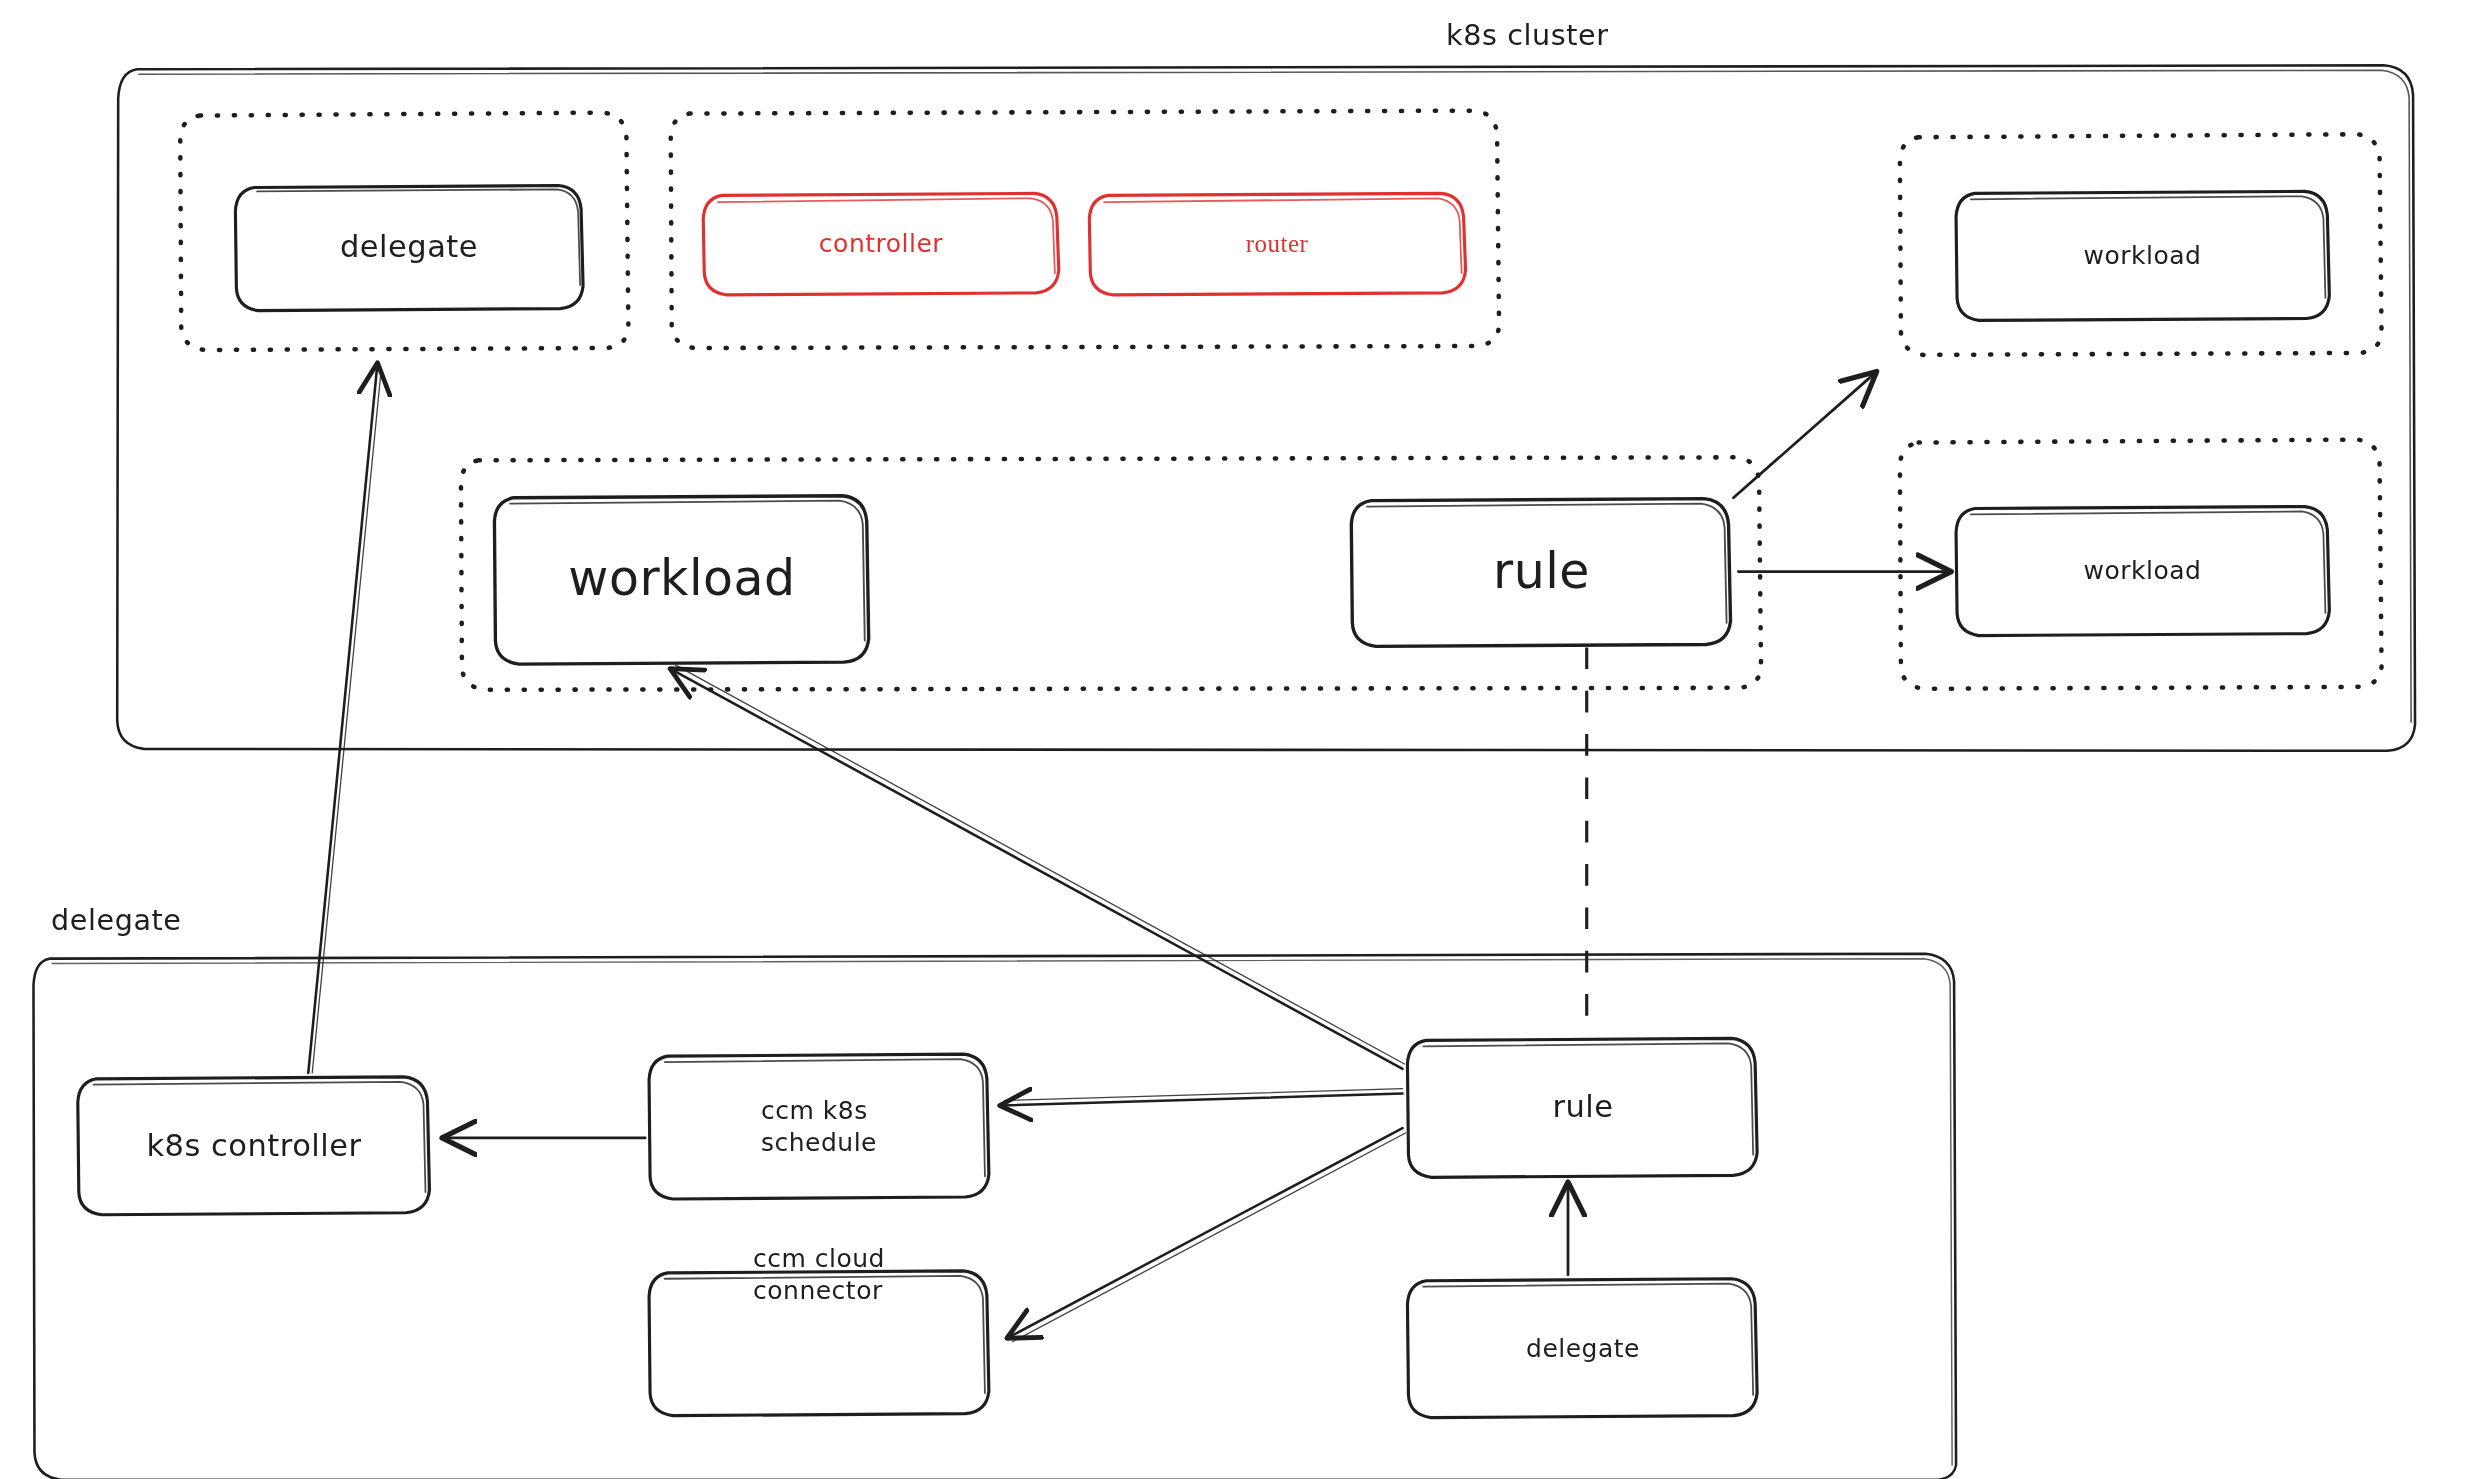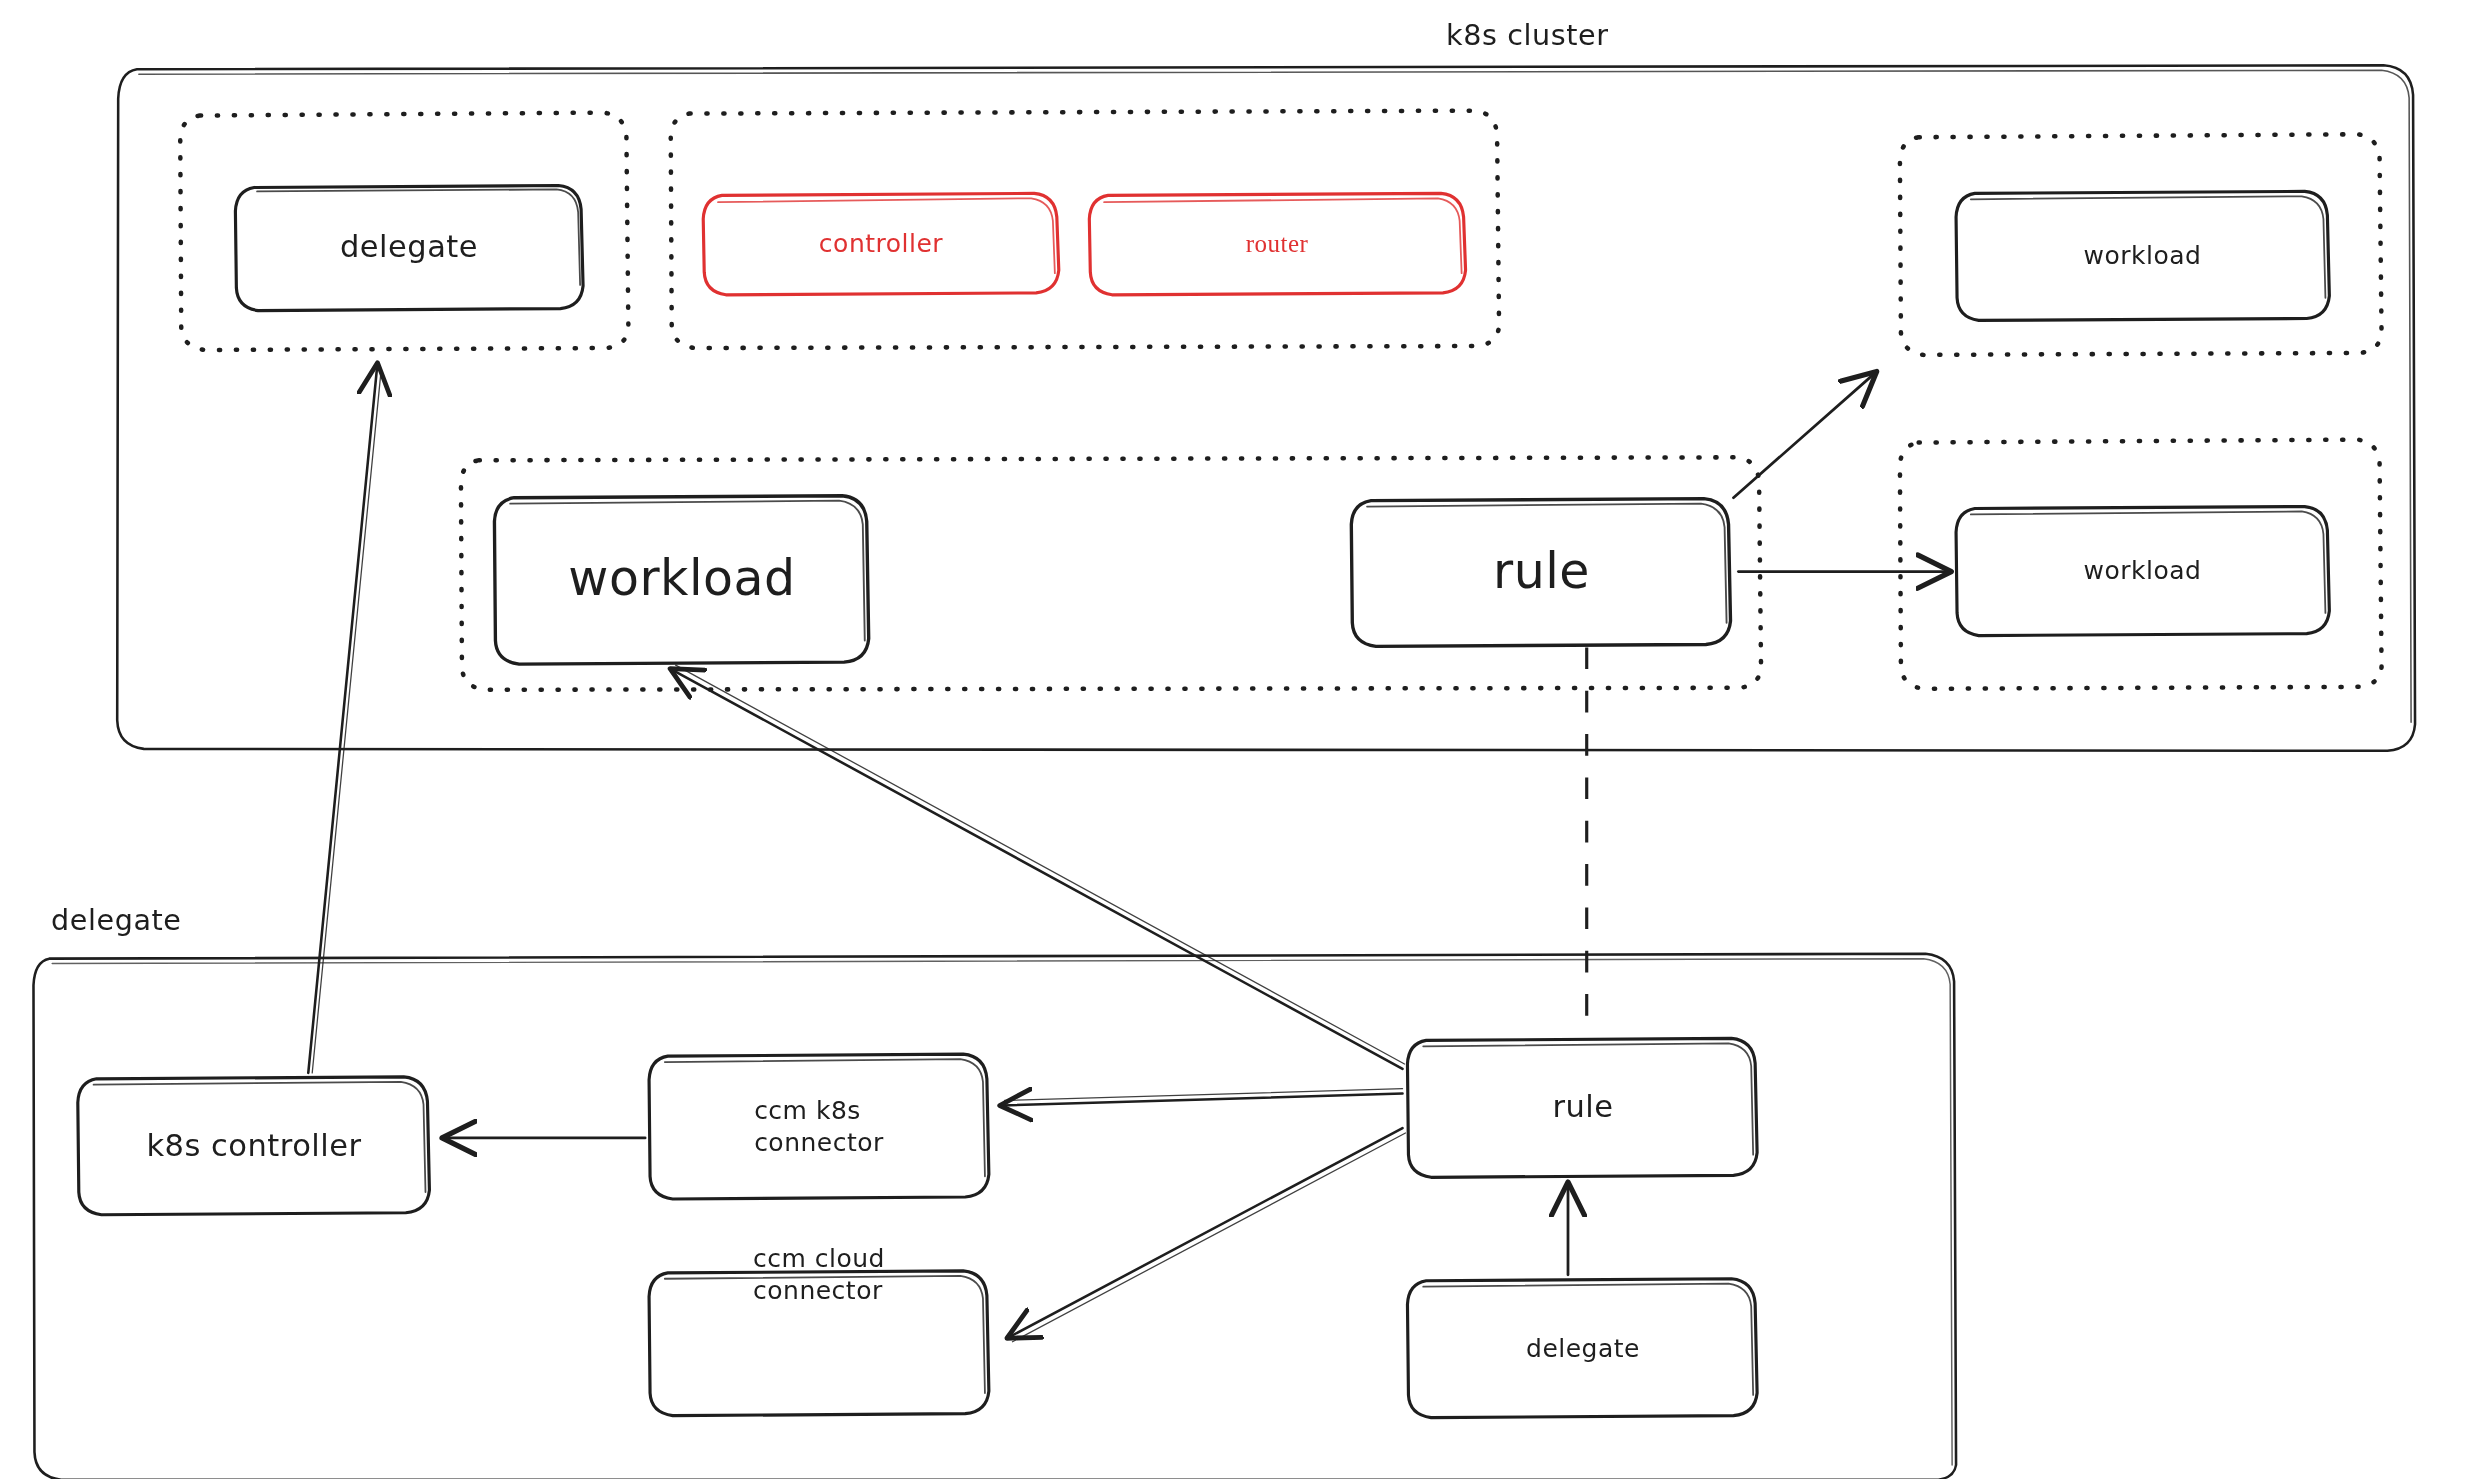--- a/index.html
+++ b/index.html
@@ -233,21 +233,21 @@
   <div class="node fs-lg" style="left:1352px; top:498px; width:379px; height:148px;">
     <span class="node-label">rule</span>
   </div>
 
   <div class="node fs-md" style="left:78px; top:1077px; width:352px; height:138px;">
     <span class="node-label">k8s controller</span>
   </div>
 
   <div class="node fs-sm" style="left:649px; top:1054px; width:340px; height:145px;">
     <span class="node-label">ccm k8s
-connector</span>
+schedule</span>
   </div>
 
   <div class="node fs-sm" style="left:649px; top:1202px; width:340px; height:145px;">
     <span class="node-label">ccm cloud
 connector</span>
   </div>
 
   <div class="node fs-md" style="left:1408px; top:1038px; width:350px; height:139px;">
     <span class="node-label">rule</span>
   </div>

